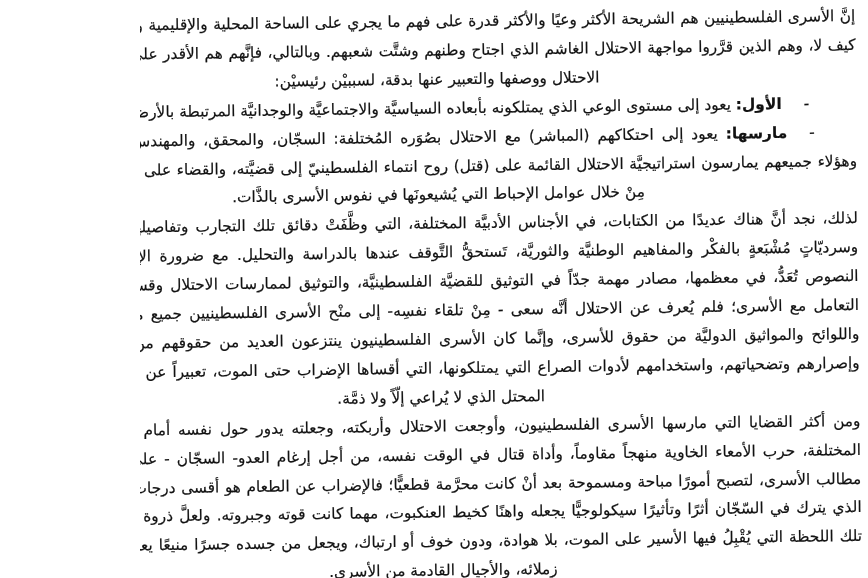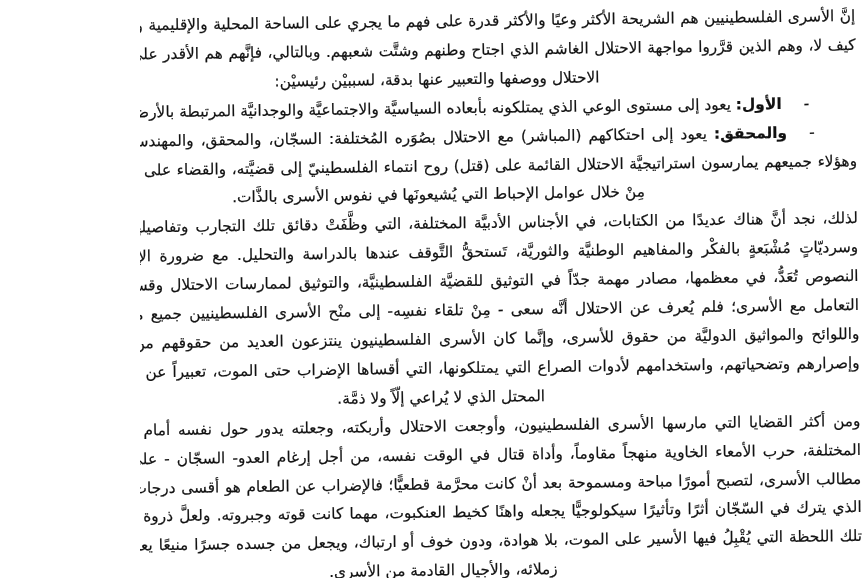--- a/index.html
+++ b/index.html
@@ -59,21 +59,21 @@
   <div class="content">
 
     <p class="para">إنَّ الأسرى الفلسطينيين هم الشريحة الأكثر وعيًا والأكثر قدرة على فهم ما يجري على الساحة المحلية والإقليمية والدولية من أحداث. كيف لا، وهم الذين قرَّروا مواجهة الاحتلال الغاشم الذي اجتاح وطنهم وشتَّت شعبهم. وبالتالي، فإنَّهم هم الأقدر على صياغة العلاقة مع الاحتلال ووصفها والتعبير عنها بدقة، لسببيْن رئيسيْن:</p>
 
     <p class="para bullet">
       <span class="dash">-</span><span class="tabgap"></span><span class="label">الأول:</span>
       <span>يعود إلى مستوى الوعي الذي يمتلكونه بأبعاده السياسيَّة والاجتماعيَّة والوجدانيَّة المرتبطة بالأرض والوطن والهويَّة.</span>
     </p>
 
     <p class="para bullet">
-      <span class="dash">-</span><span class="tabgap"></span><span class="label">والمحقق:</span>
+      <span class="dash">-</span><span class="tabgap"></span><span class="label">مارسها:</span>
       <span>يعود إلى احتكاكهم (المباشر) مع الاحتلال بصُوَره المُختلفة: السجّان، والمحقق، والمهندس، والطبيب... إلخ، وهؤلاء جميعهم يمارسون استراتيجيَّة الاحتلال القائمة على (قتل) روح انتماء الفلسطينيّ إلى قضيَّته، والقضاء على أيِّ نَفَسٍ للمقاومة، مِنْ خلال عوامل الإحباط التي يُشيعونَها في نفوس الأسرى بالذَّات.</span>
     </p>
 
     <p class="para">لذلك، نجد أنَّ هناك عديدًا من الكتابات، في الأجناس الأدبيَّة المختلفة، التي وظَّفَتْ دقائق تلك التجارب وتفاصيلها كلَّها في نصوص وسرديّاتٍ مُشْبَعةٍ بالفكْر والمفاهيم الوطنيَّة والثوريَّة، تَستحقُّ التَّوقف عندها بالدراسة والتحليل. مع ضرورة الإشارة إلى أنَّ تلكَ النصوص تُعَدُّ، في معظمها، مصادر مهمة جدّاً في التوثيق للقضيَّة الفلسطينيَّة، والتوثيق لممارسات الاحتلال وقسوته وشراسته في التعامل مع الأسرى؛ فلم يُعرف عن الاحتلال أنَّه سعى - مِنْ تلقاء نفسِه- إلى منْح الأسرى الفلسطينيين جميع ما تأمر به القوانين واللوائح والمواثيق الدوليَّة من حقوق للأسرى، وإنَّما كان الأسرى الفلسطينيون ينتزعون العديد من حقوقهم من الاحتلال بإرادتهم وإصرارهم وتضحياتهم، واستخدامهم لأدوات الصراع التي يمتلكونها، التي أقساها الإضراب حتى الموت، تعبيراً عن إرادة التحدِّي لذلك المحتل الذي لا يُراعي إلّاً ولا ذمَّة.</p>
 
     <p class="para">ومن أكثر القضايا التي مارسها الأسرى الفلسطينيون، وأوجعت الاحتلال وأربكته، وجعلته يدور حول نفسه أمام المنظمات الدولية المختلفة، حرب الأمعاء الخاوية منهجاً مقاوماً، وأداة قتال في الوقت نفسه، من أجل إرغام العدو- السجّان - على الرضوخ لتحقيق مطالب الأسرى، لتصبح أمورًا مباحة ومسموحة بعد أنْ كانت محرَّمة قطعيًّا؛ فالإضراب عن الطعام هو أقسى درجات الإرادة والصمود، الذي يترك في السّجّان أثرًا وتأثيرًا سيكولوجيًّا يجعله واهنًا كخيط العنكبوت، مهما كانت قوته وجبروته. ولعلَّ ذروة هذا كلِّه تكمُن في تلك اللحظة التي يُقْبِلُ فيها الأسير على الموت، بلا هوادة، ودون خوف أو ارتباك، ويجعل من جسده جسرًا منيعًا يعبر عليه الأحياء من زملائه، والأجيال القادمة من الأسرى.</p>
 
   </div>
 </div>
 

